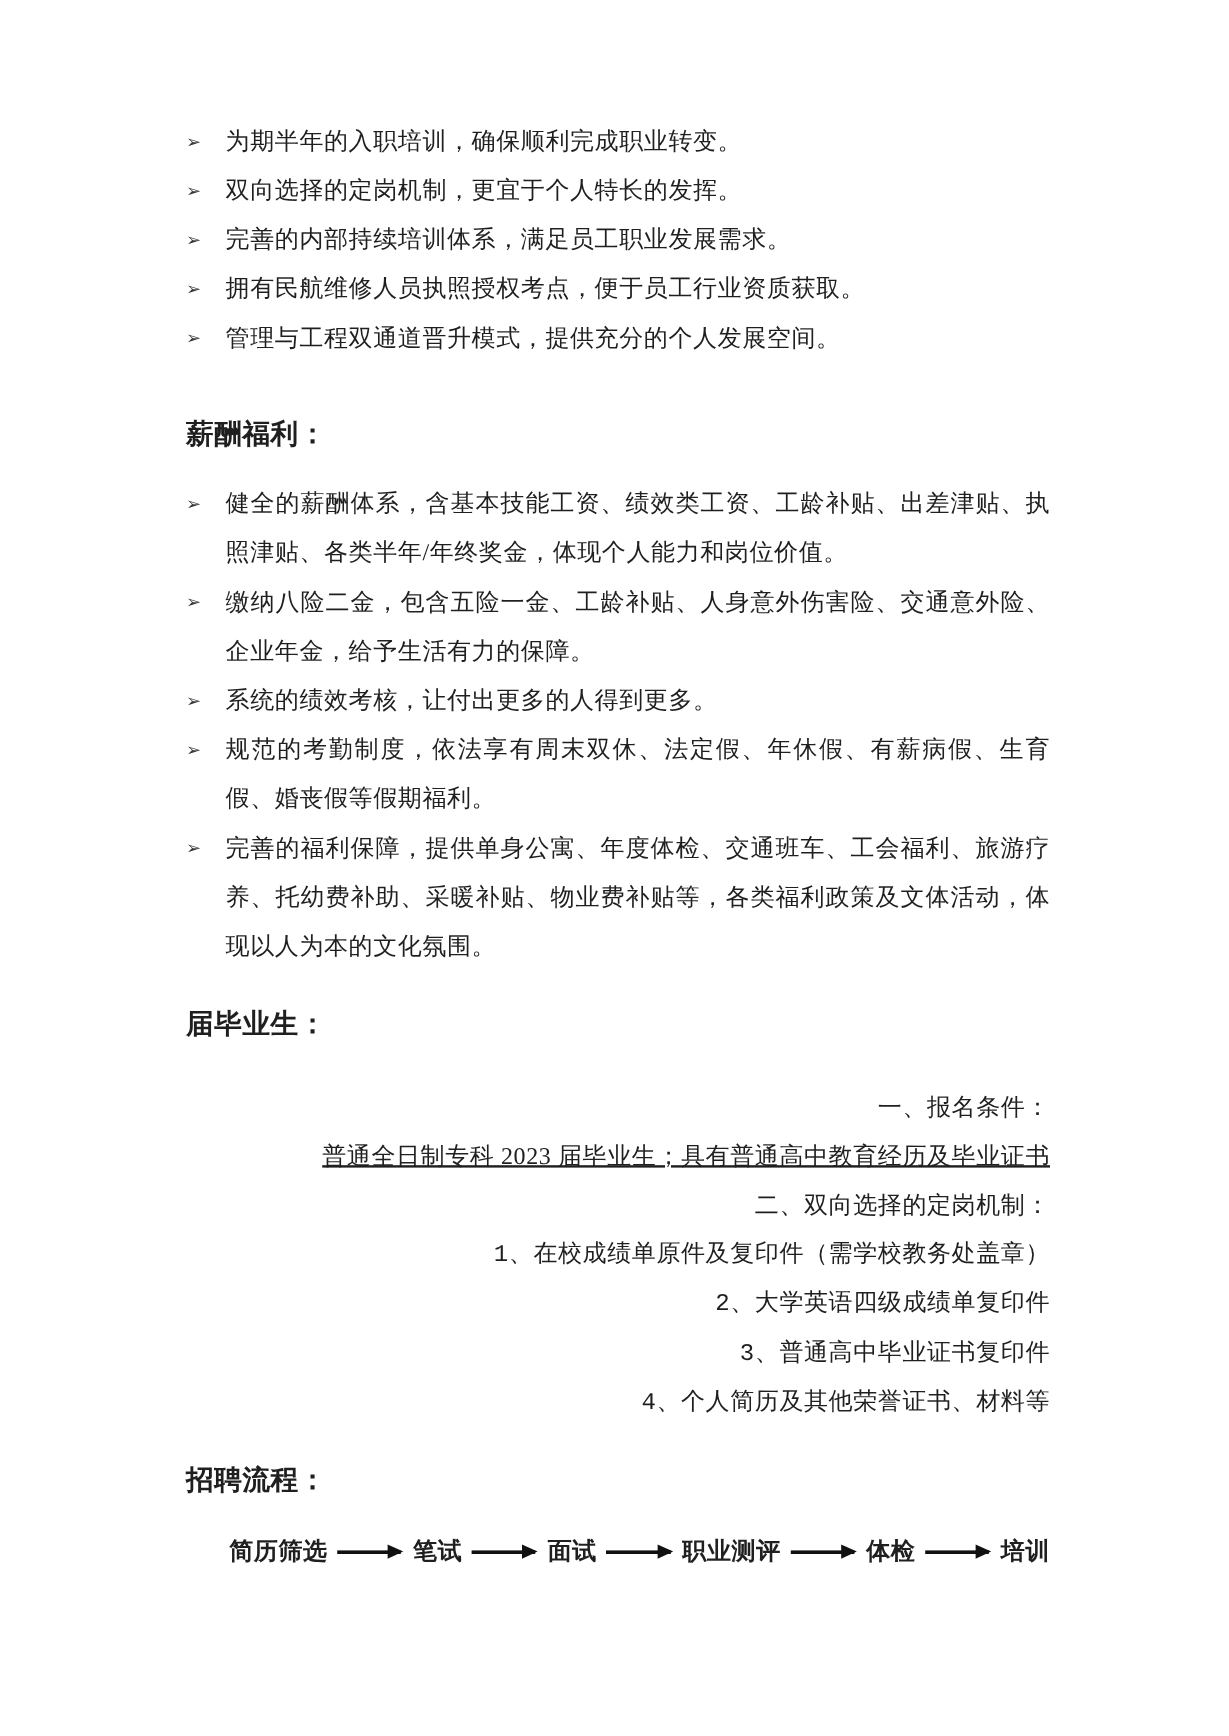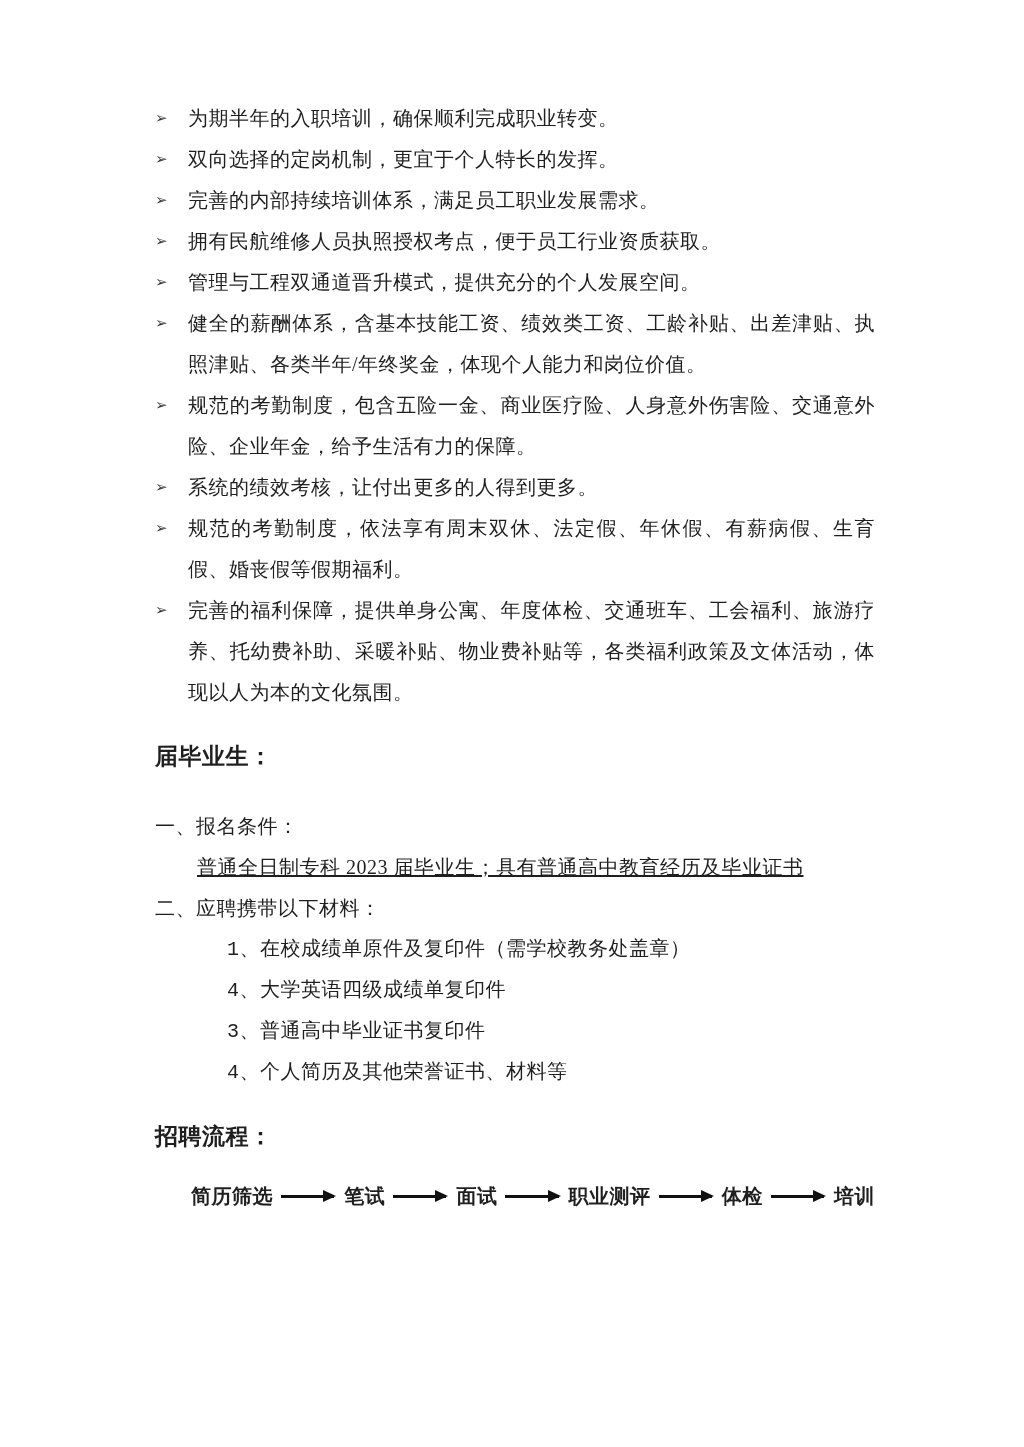--- a/index.html
+++ b/index.html
@@ -47,20 +47,21 @@
     letter-spacing: 0.5px;
   }
   .h-benefits { margin: 44px 0 23px 0; }
   .h-notice   { margin: 29px 0 34px 0; }
   .h-process  { margin: 29px 0 24px 0; }
   
   .notice-line {
     font-size: 20px;
     line-height: 41px;
     letter-spacing: 0.5px;
+    text-align: right;
   }
   .indent-1 { padding-left: 42px; text-decoration: underline; }
   .indent-2 { padding-left: 72px; font-family: Liberation Mono, monospace; }
   
   .flow-row {
     margin-top: 24px;
     margin-left: 36px;
     width: 684px;
     display: flex;
     align-items: center;
@@ -112,52 +113,53 @@
     <li>
       <span class="marker">➢</span>
       <span class="li-text">拥有民航维修人员执照授权考点，便于员工行业资质获取。</span>
     </li>
     <li>
       <span class="marker">➢</span>
       <span class="li-text">管理与工程双通道晋升模式，提供充分的个人发展空间。</span>
     </li>
   </ul>
 
+  <h2 class="section-heading h-benefits">薪酬福利：</h2>
 
   <ul class="arrow-list">
     <li>
       <span class="marker">➢</span>
       <span class="li-text">健全的薪酬体系，含基本技能工资、绩效类工资、工龄补贴、出差津贴、执照津贴、各类半年/年终奖金，体现个人能力和岗位价值。</span>
     </li>
     <li>
       <span class="marker">➢</span>
-      <span class="li-text">规范的考勤制度，包含五险一金、商业医疗险、人身意外伤害险、交通意外险、企业年金，给予生活有力的保障。</span>
+      <span class="li-text">缴纳八险二金，包含五险一金、工龄补贴、人身意外伤害险、交通意外险、企业年金，给予生活有力的保障。</span>
     </li>
     <li>
       <span class="marker">➢</span>
       <span class="li-text">系统的绩效考核，让付出更多的人得到更多。</span>
     </li>
     <li>
       <span class="marker">➢</span>
       <span class="li-text">规范的考勤制度，依法享有周末双休、法定假、年休假、有薪病假、生育假、婚丧假等假期福利。</span>
     </li>
     <li>
       <span class="marker">➢</span>
       <span class="li-text">完善的福利保障，提供单身公寓、年度体检、交通班车、工会福利、旅游疗养、托幼费补助、采暖补贴、物业费补贴等，各类福利政策及文体活动，体现以人为本的文化氛围。</span>
     </li>
   </ul>
 
   <h2 class="section-heading h-notice">届毕业生：</h2>
 
   <div>
     <div class="notice-line">一、报名条件：</div>
     <div class="notice-line indent-1">普通全日制专科 2023 届毕业生；具有普通高中教育经历及毕业证书</div>
-    <div class="notice-line">二、应聘携带以下材料：</div>
+    <div class="notice-line">二、双向选择的定岗机制：</div>
     <div class="notice-line indent-2">1、在校成绩单原件及复印件（需学校教务处盖章）</div>
-    <div class="notice-line indent-2">4、大学英语四级成绩单复印件</div>
+    <div class="notice-line indent-2">2、大学英语四级成绩单复印件</div>
     <div class="notice-line indent-2">3、普通高中毕业证书复印件</div>
     <div class="notice-line indent-2">4、个人简历及其他荣誉证书、材料等</div>
   </div>
 
   <h2 class="section-heading h-process">招聘流程：</h2>
 
   <div class="flow-row">
     <span class="flow-step">简历筛选</span>
     <span class="flow-arrow"></span>
     <span class="flow-step">笔试</span>

